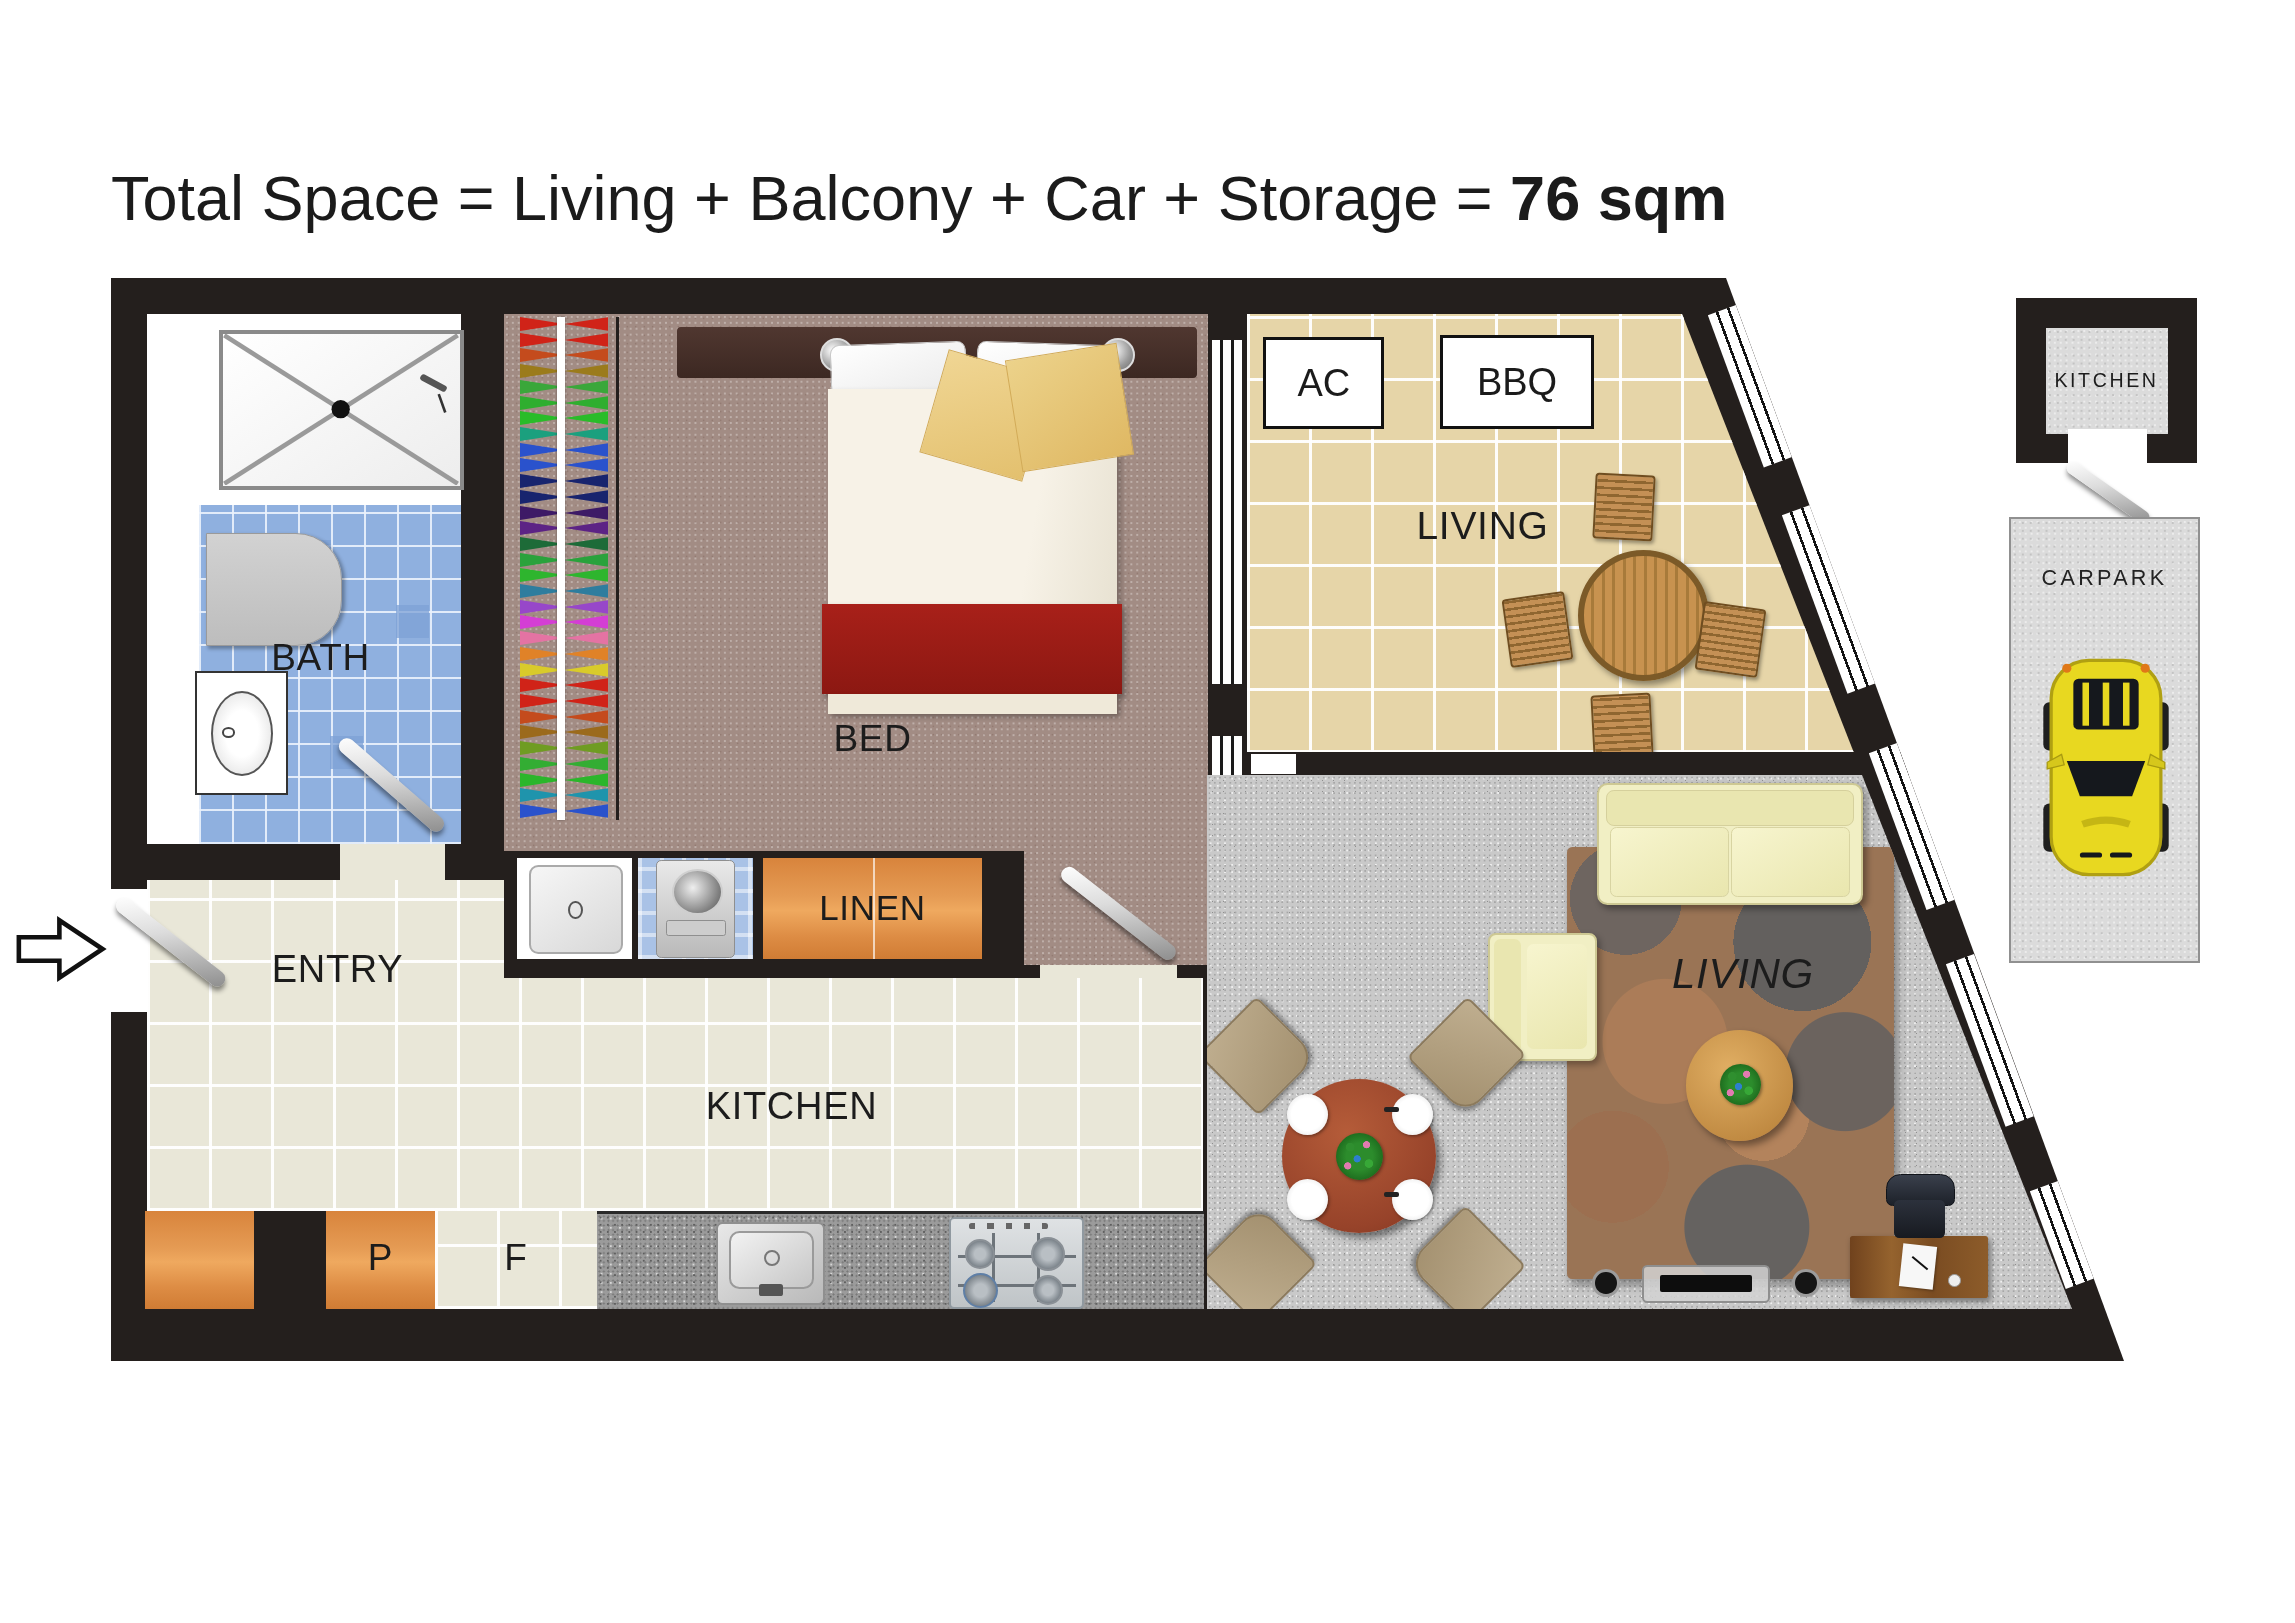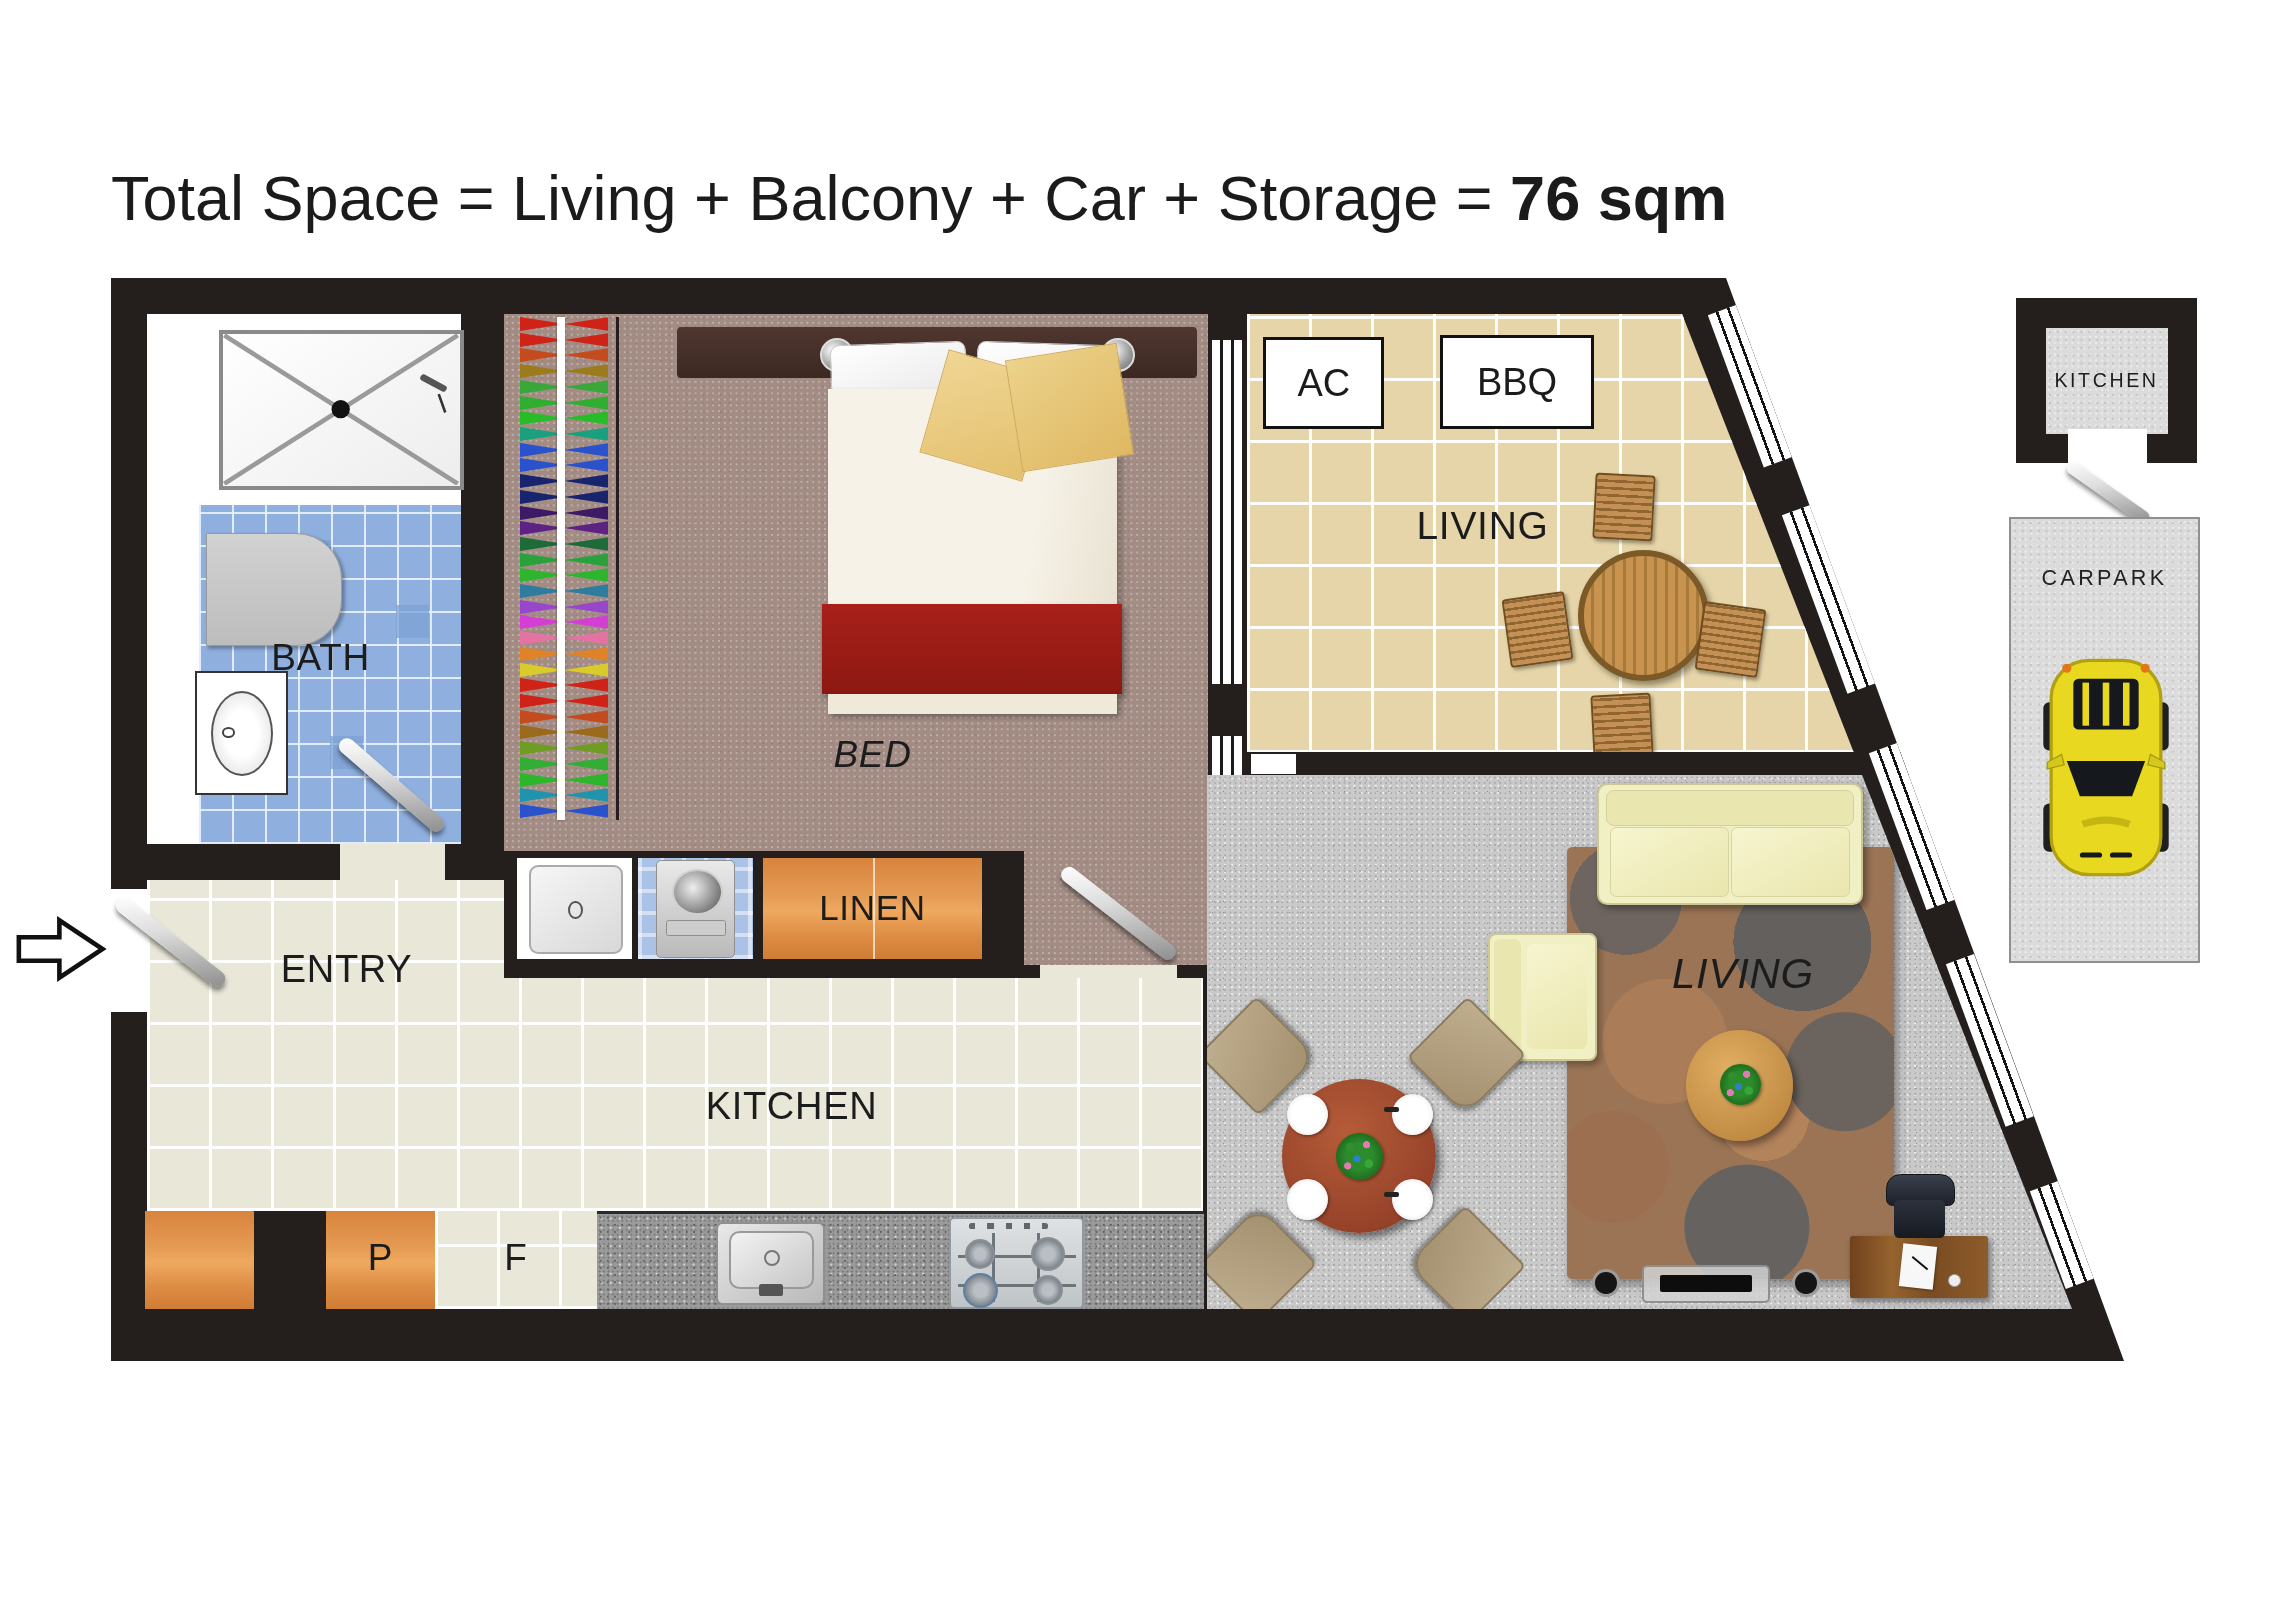--- a/index.html
+++ b/index.html
@@ -318,21 +318,21 @@
       <div class="knob" style="left:143px;top:10.5px;"></div>
       <div class="knob" style="left:424px;top:10.5px;"></div>
     </div>
     <div class="pillow" style="left:720px;top:65px;transform:rotate(-2deg);"></div>
     <div class="pillow" style="left:865px;top:65px;transform:rotate(2deg);"></div>
     <div id="duvet" class="abs"></div>
     <div class="cushion" style="left:821px;top:84px;width:105px;height:105px;transform:rotate(16deg);"></div>
     <div class="cushion" style="left:902px;top:73px;width:111px;height:111px;transform:rotate(-9deg);background:linear-gradient(150deg,#ecd28a,#dfb863);"></div>
     <div id="bed-runner" class="abs"></div>
     <div id="bed-foot" class="abs"></div>
-    <div class="lbl" style="left:693px;top:456px;width:137px;font-size:37px;font-style:italic;">BED</div>
+    <div class="lbl" style="left:693px;top:440px;width:137px;font-size:37px;">BED</div>
     <div class="abs chrome-bar" style="left:952px;top:584px;width:141px;transform:rotate(38deg);transform-origin:0 50%;"></div>
 
     <div id="laundry-band" class="abs">
       <div id="tub">
         <div class="basin"></div>
         <div class="drain"></div>
       </div>
       <div id="washer">
         <div class="body">
           <div class="drum"></div>
@@ -408,21 +408,21 @@
           <div class="handle"></div>
         </div>
       <div class="plate" style="left:80px;top:404px;"></div>
       <div class="plate" style="left:185px;top:404px;">
           <div class="handle"></div>
         </div>
       <div class="flower-cluster" style="left:129px;top:358px;width:47px;height:47px;"></div>
     </div>
 
     <div id="kitchen" class="abs tile-kitchen"></div>
-    <div class="lbl" style="left:160px;top:670px;width:151px;font-size:38px;">ENTRY</div>
+    <div class="lbl" style="left:151px;top:670px;width:151px;font-size:38px;">ENTRY</div>
     <div class="lbl" style="left:553px;top:807px;width:255px;font-size:38px;">KITCHEN</div>
 
     <div id="cab1" class="abs wood-orange"></div>
     <div id="pcab" class="abs wood-orange">
       <div class="lbl" style="left:0;top:26px;width:100%;font-size:37px;">P</div>
     </div>
     <div id="fcab" class="abs tile-patch" style="background-image:repeating-linear-gradient(90deg,rgba(255,255,255,.95) 0 2.6px,transparent 2.6px 62px),repeating-linear-gradient(0deg,rgba(255,255,255,.95) 0 2.6px,transparent 2.6px 62px);">
       <div class="lbl" style="left:0;top:26px;width:100%;font-size:37px;">F</div>
     </div>
     <div id="bench" class="abs granite"></div>

